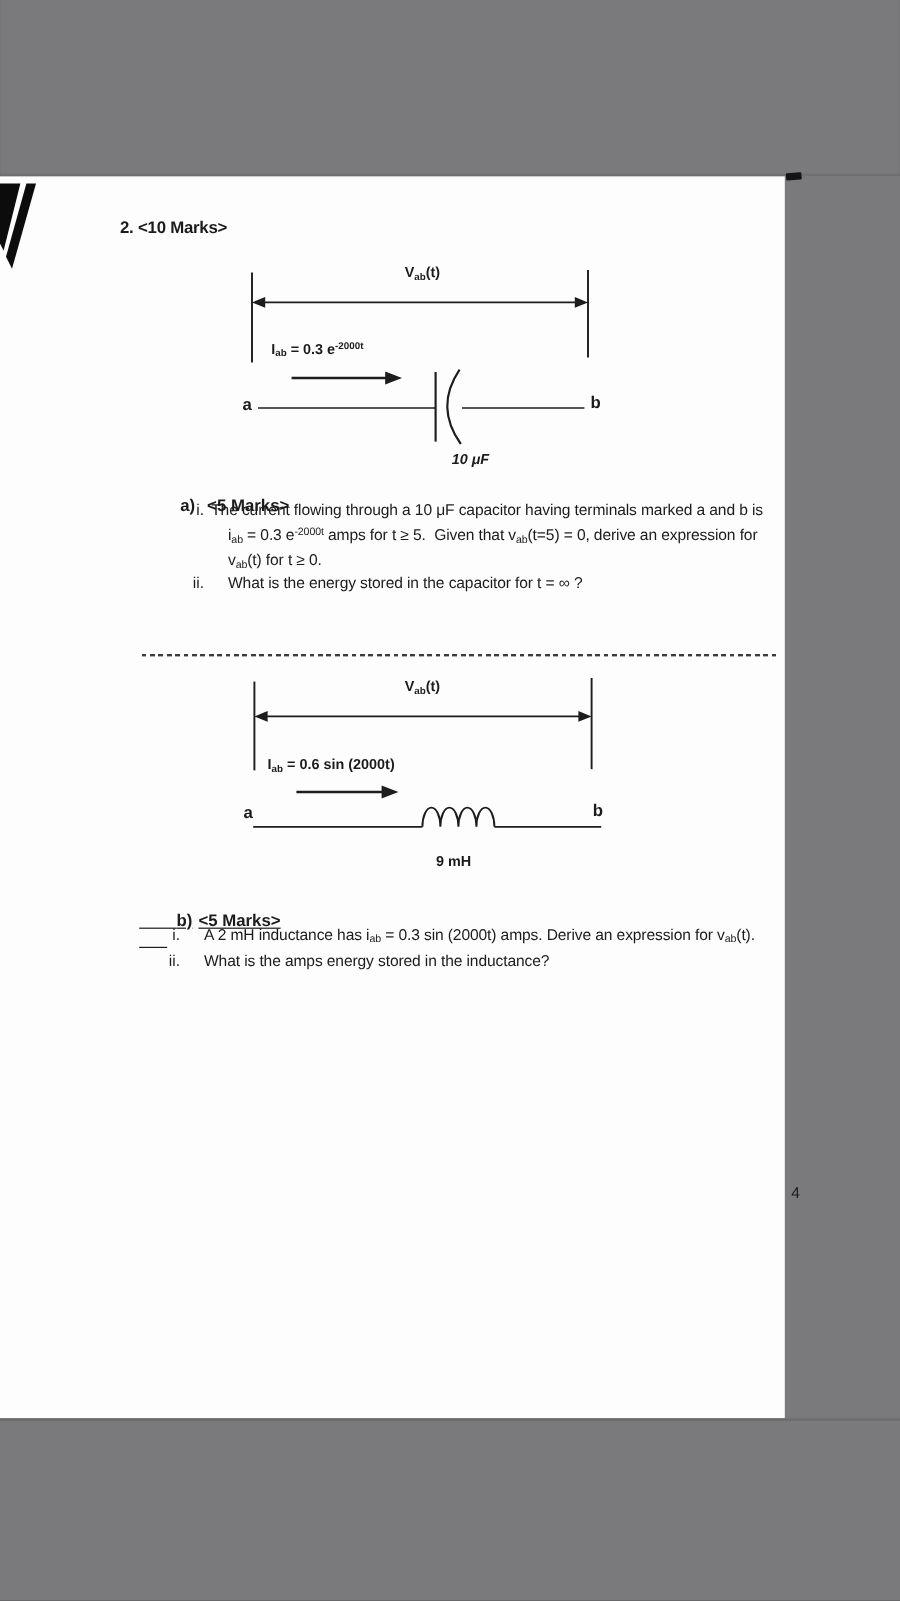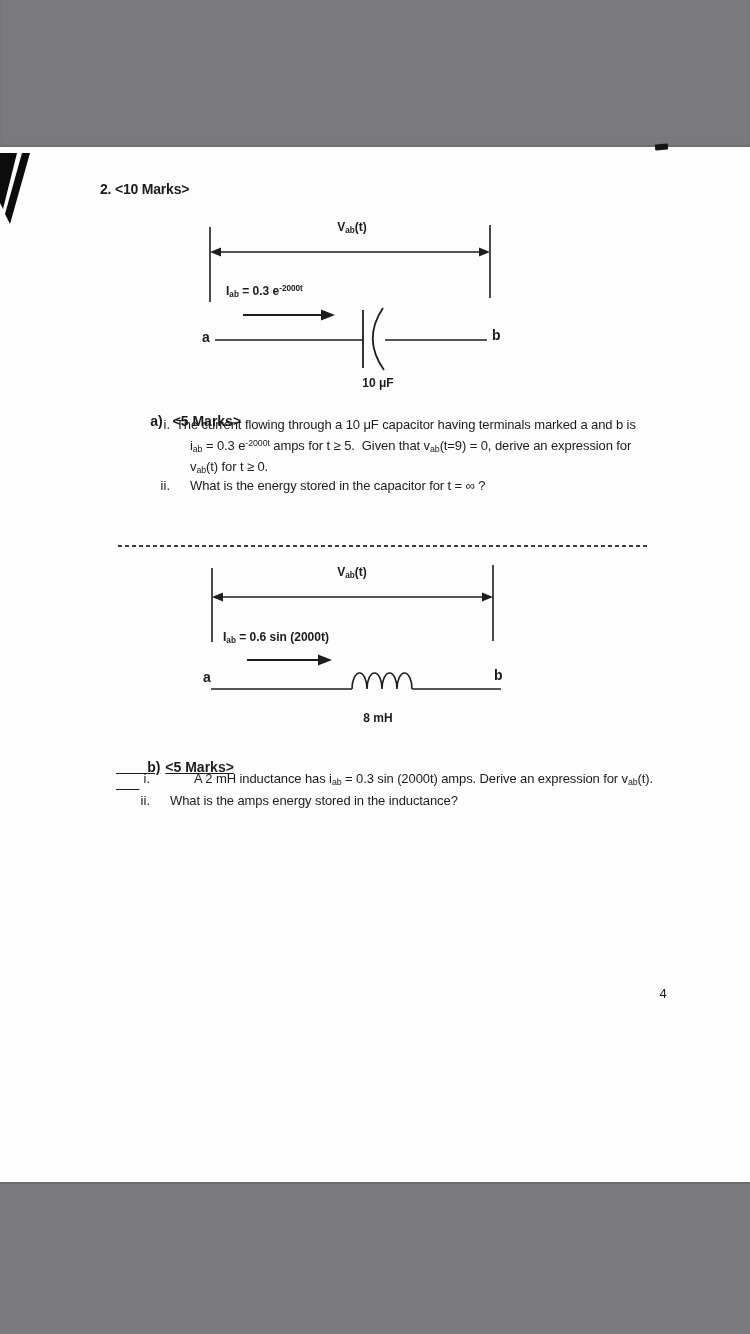--- a/index.html
+++ b/index.html
@@ -7,21 +7,21 @@
   .screen {
     position:relative; width:750px; height:1334px;
     overflow:hidden; background:#7a7a7d;
     font-family:"Liberation Sans","DejaVu Sans",sans-serif;
     color:#1b1b1b;
   }
   .band { position:absolute; left:0; width:750px; background:#7a7a7d; }
   .band.top { top:0; height:147px; box-shadow: inset 0 -2px 2px rgba(0,0,0,.10); }
   .band.bottom { top:1182px; height:152px; border-top:2px solid #6c6c6f; }
   .page {
-    position:absolute; left:0; top:147px; width:750px; height:1035px;
+    position:absolute; left:0; top:147px; width:654px; height:1035px;
     background:#fdfdfd;
     padding-left:32px;
   }
   .corner-svg { position:absolute; left:0; top:0; }
   .edge-tick {
     position:absolute; left:655px; top:144px; width:13px; height:6px;
     background:#141414; border-radius:1px; transform:rotate(-4deg);
   }
   .abs { position:absolute; }
   .heading { font-size:14px; font-weight:700; letter-spacing:-0.2px; white-space:pre; }
@@ -71,30 +71,30 @@
         <polygon points="140,95 126,89.5 126,100.5"></polygon>
         <line x1="20" y1="120" x2="168" y2="120" stroke-width="1.4"></line>
         <line x1="168" y1="90" x2="168" y2="148" stroke-width="1.8"></line>
         <path d="M 188 88 Q 167 119 189 150" stroke-width="1.8"></path>
         <line x1="190" y1="120" x2="292" y2="120" stroke-width="1.4"></line>
       </svg>
       <div class="abs dlabel center" style="left:322px; top:73px; width:60px;"><span>V</span><sub>ab</sub><span>(t)</span></div>
       <div class="abs dlabel" style="left:226px; top:137px;"><span>I</span><sub>ab</sub><span> = 0.3 e</span><sup>-2000t</sup></div>
       <div class="abs terminal" style="left:202px; top:182px;">a</div>
       <div class="abs terminal" style="left:492px; top:180px;">b</div>
-      <div class="abs dlabel center" style="left:352px; top:229px; width:52px;">10 μF</div>
+      <div class="abs dlabel center" style="left:366px; top:229px; width:52px;font-style:italic;">10 μF</div>
     </div>
 
     <div>
       <div class="abs sec-header" style="left:119px; top:250px;">
         <span>a)</span><span class="marks">&lt;5 Marks&gt;</span>
       </div>
       <div class="abs marker" style="left:148px; top:268px; width:22px;">i.</div>
       <div class="abs body-line" style="left:176px; top:268px;">The current flowing through a 10 μF capacitor having terminals marked a and b is</div>
-      <div class="abs body-line" style="left:190px; top:289px;"><span>i</span><sub>ab</sub><span> = 0.3 e</span><sup>-2000t</sup><span> amps for t ≥ 5.  Given that v</span><sub>ab</sub><span>(t=9) = 0, derive an expression for</span></div>
+      <div class="abs body-line" style="left:190px; top:289px;"><span>i</span><sub>ab</sub><span> = 0.3 e</span><sup>-2000t</sup><span> amps for t ≥ 5.  Given that v</span><sub>ab</sub><span>(t=5) = 0, derive an expression for</span></div>
       <div class="abs body-line" style="left:190px; top:310px;"><span>v</span><sub>ab</sub><span>(t) for t ≥ 0.</span></div>
       <div class="abs marker" style="left:144px; top:329px; width:26px;">ii.</div>
       <div class="abs body-line" style="left:190px; top:329px;">What is the energy stored in the capacitor for t = ∞ ?</div>
     </div>
 
     <div class="abs divider" style="left:118px; top:398px; width:531px;"></div>
 
     <div>
       <svg class="dsvg" style="left:195px; top:411px;" width="320" height="175" viewBox="0 0 320 175">
         <line x1="17" y1="10" x2="17" y2="84" stroke-width="1.6"></line>
@@ -105,29 +105,29 @@
         <line x1="52" y1="102" x2="125" y2="102" stroke-width="2"></line>
         <polygon points="137,102 123,96.5 123,107.5"></polygon>
         <line x1="16" y1="131" x2="157" y2="131" stroke-width="1.4"></line>
         <path d="M 157 131 a 7.5 16 0 0 1 15 0 a 7.5 16 0 0 1 15 0 a 7.5 16 0 0 1 15 0 a 7.5 16 0 0 1 15 0" stroke-width="1.6"></path>
         <line x1="217" y1="131" x2="306" y2="131" stroke-width="1.4"></line>
       </svg>
       <div class="abs dlabel center" style="left:322px; top:418px; width:60px;"><span>V</span><sub>ab</sub><span>(t)</span></div>
       <div class="abs dlabel" style="left:223px; top:483px;"><span>I</span><sub>ab</sub><span> = 0.6 sin (2000t)</span></div>
       <div class="abs terminal" style="left:203px; top:522px;">a</div>
       <div class="abs terminal" style="left:494px; top:520px;">b</div>
-      <div class="abs dlabel center" style="left:352px; top:564px; width:52px;">8 mH</div>
+      <div class="abs dlabel center" style="left:352px; top:564px; width:52px;">9 mH</div>
     </div>
 
     <div>
       <div class="abs sec-header tight" style="left:116px; top:596px;text-decoration:underline;">
         <span>b)</span><span class="marks">&lt;5 Marks&gt;</span>
       </div>
       <div class="abs marker" style="left:130px; top:622px; width:20px;">i.</div>
-      <div class="abs body-line" style="left:170px; top:622px;margin-left:24px;"><span>A 2 mH inductance has i</span><sub>ab</sub><span> = 0.3 sin (2000t) amps. Derive an expression for v</span><sub>ab</sub><span>(t).</span></div>
+      <div class="abs body-line" style="left:170px; top:622px;"><span>A 2 mH inductance has i</span><sub>ab</sub><span> = 0.3 sin (2000t) amps. Derive an expression for v</span><sub>ab</sub><span>(t).</span></div>
       <div class="abs marker" style="left:128px; top:644px; width:22px;">ii.</div>
       <div class="abs body-line" style="left:170px; top:644px;">What is the amps energy stored in the inductance?</div>
     </div>
 
     <div class="abs page-number" style="left:654px; top:839px; width:18px;">4</div>
 
   </div>
 
   <div class="edge-tick"></div>
 

